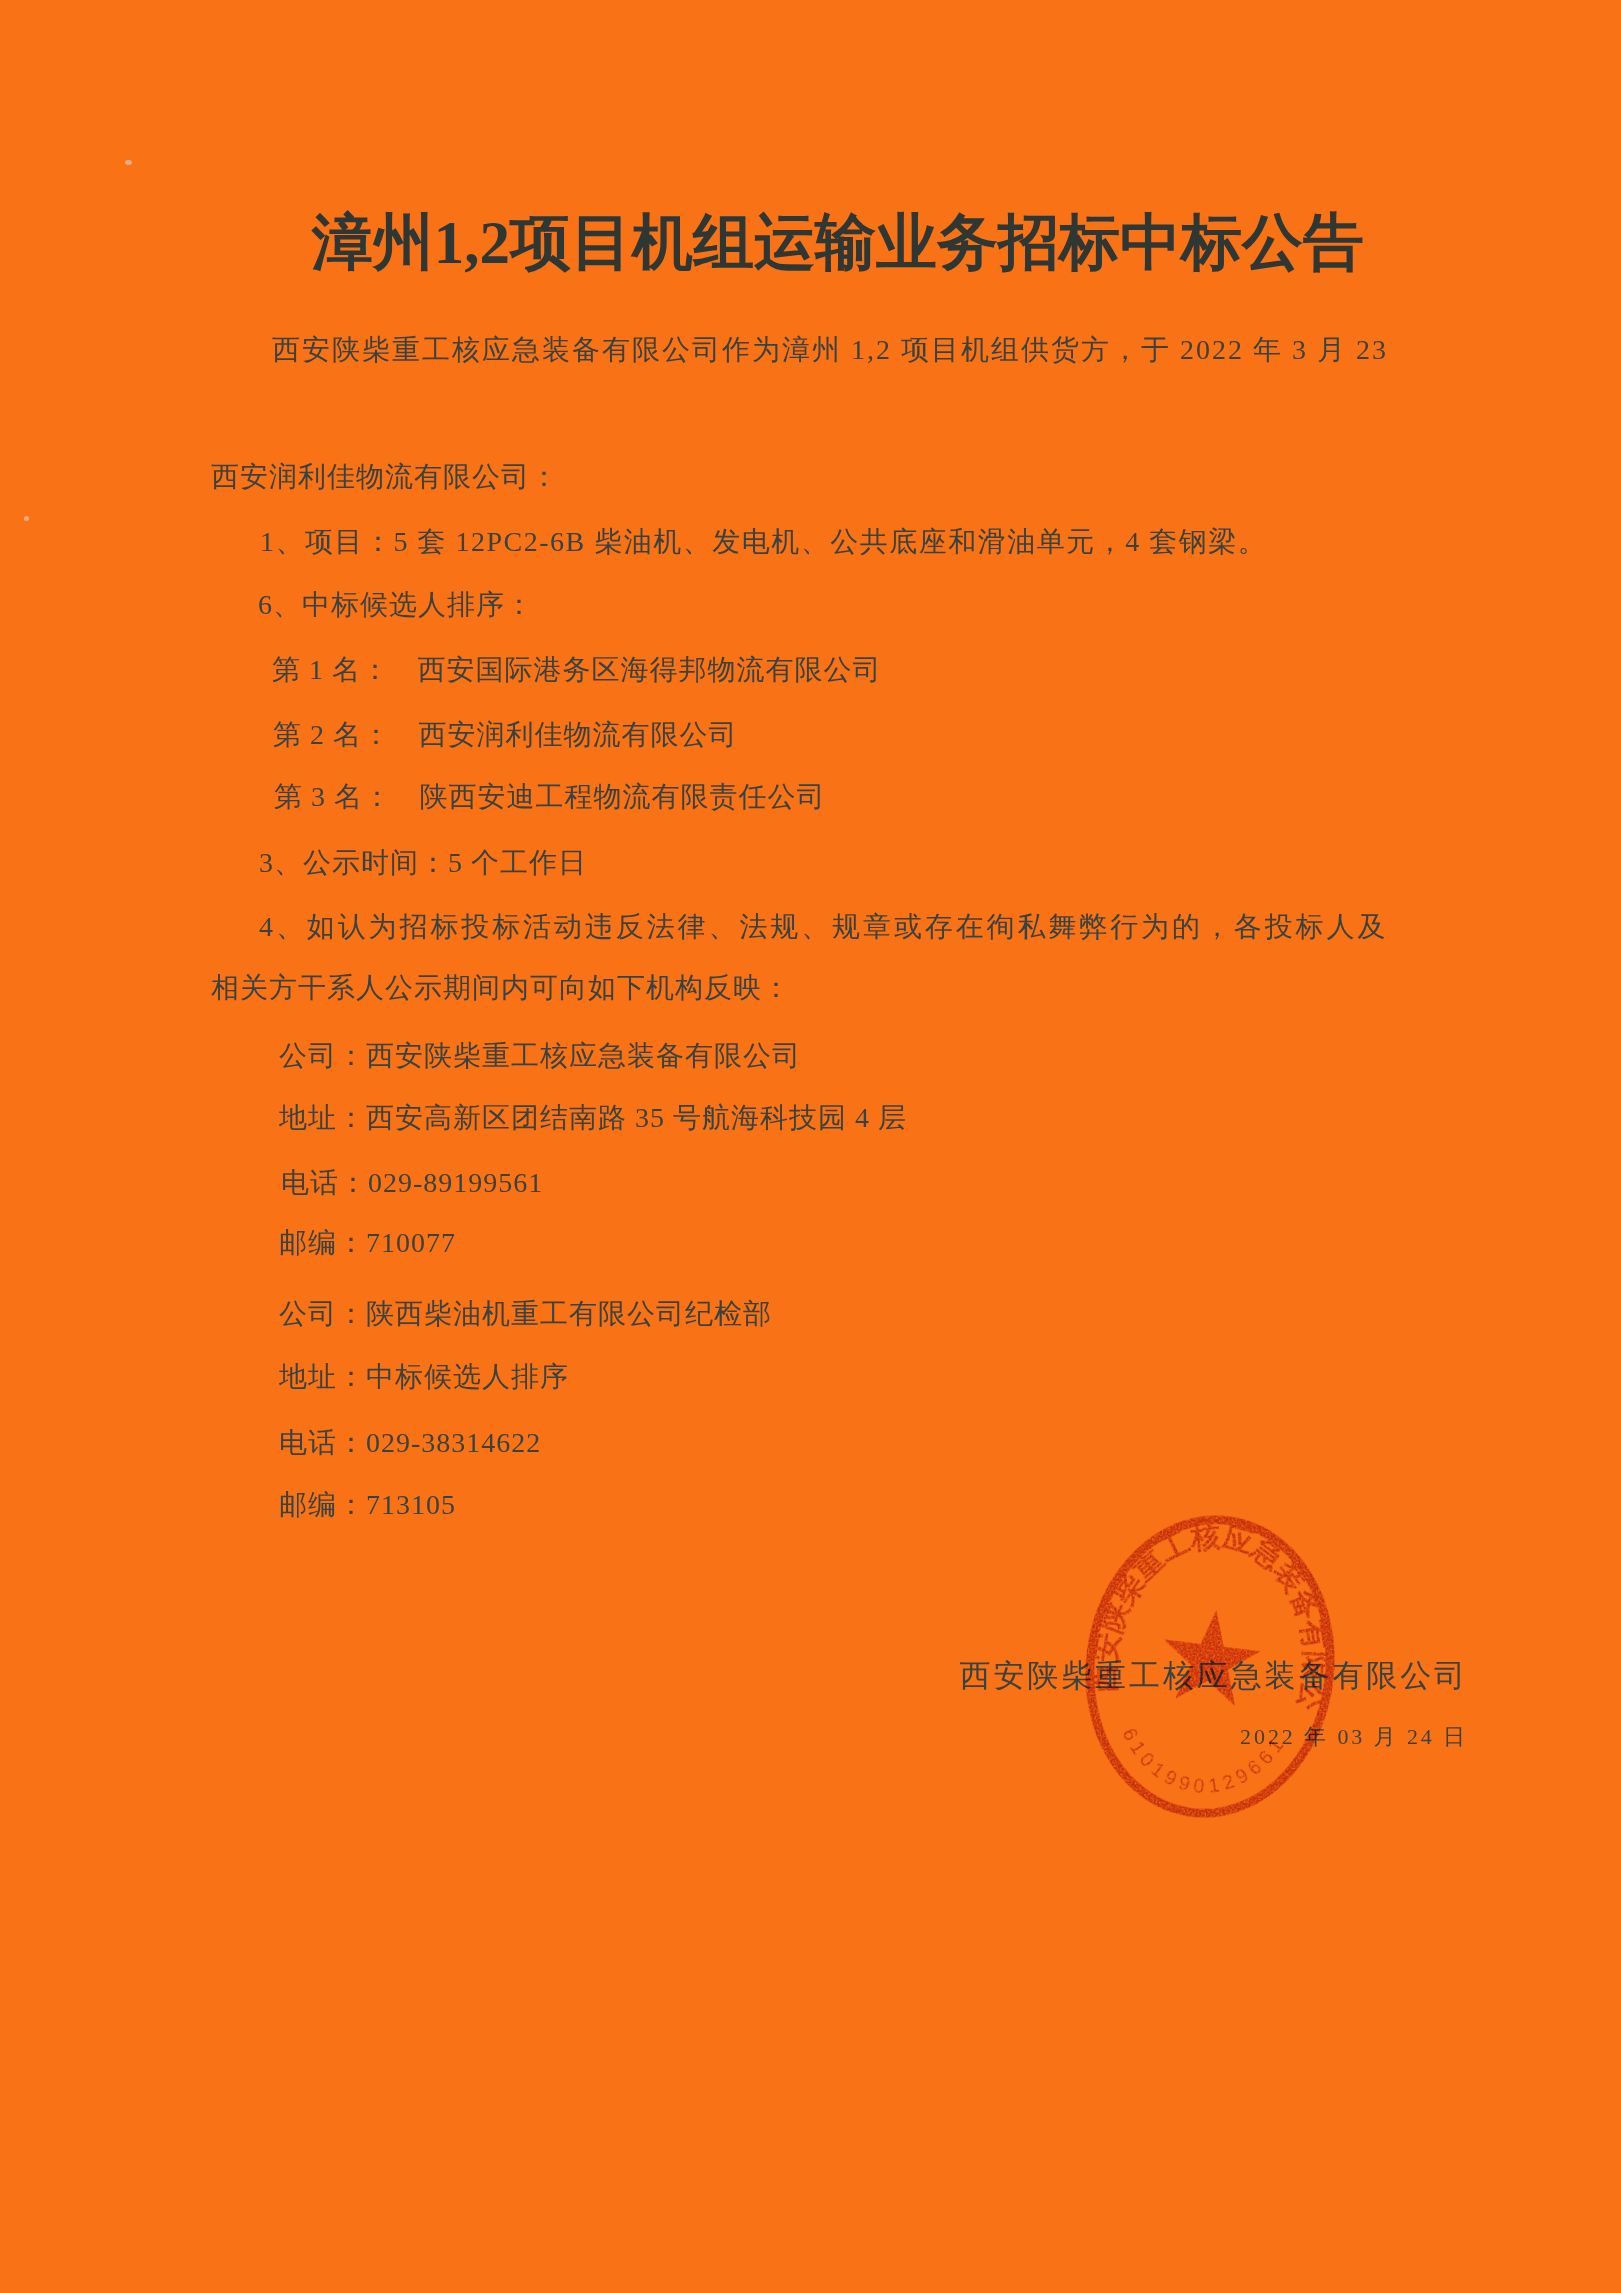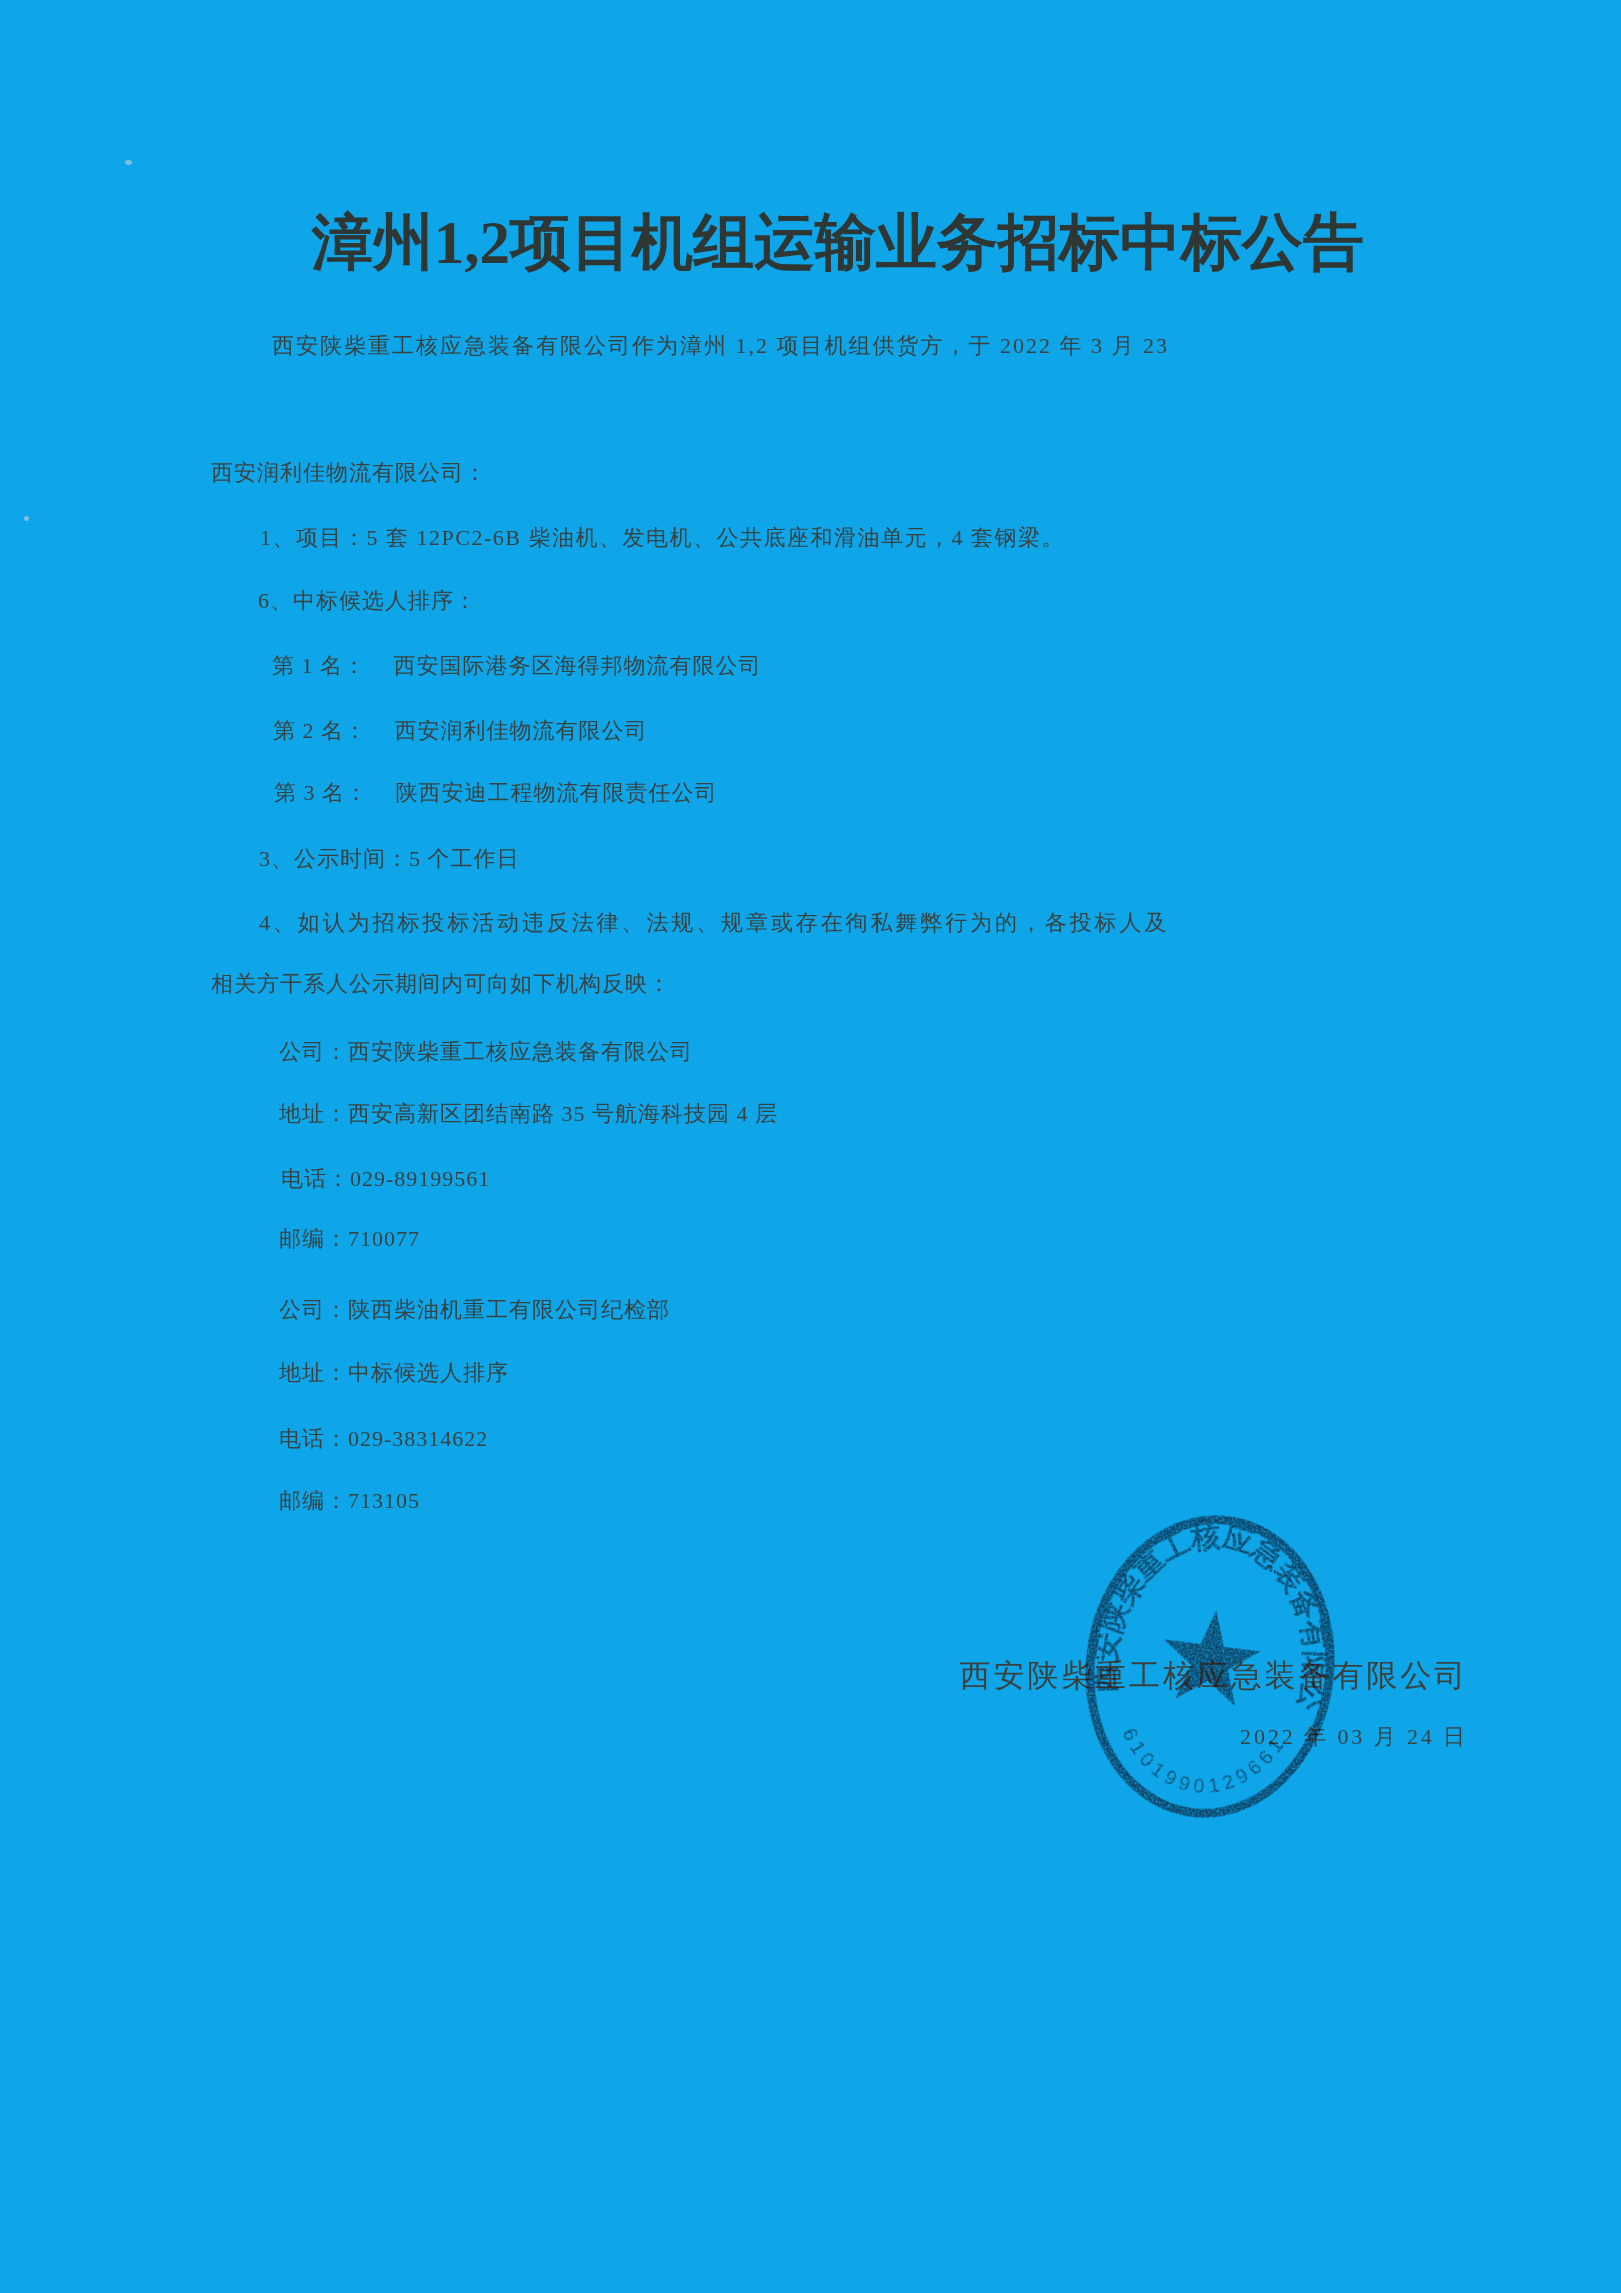--- a/index.html
+++ b/index.html
@@ -1,32 +1,32 @@
 <!DOCTYPE html>
 <html><head>
 <meta charset="utf-8">
 <style>
   html,body{margin:0;padding:0;background:#9a9a9a;}
   .page{
     position:relative;
     width:1621px;height:2294px;
     margin:0 auto;
-    background:#0ea5e9;
+    background:#f97316;
     overflow:hidden;
     font-family:"Liberation Serif","DejaVu Serif",serif;
   }
   .doc-title{
     position:absolute;top:202px;left:0;width:100%;
     margin:0;text-align:center;transform:translateX(27.4px);
     font-size:61px;font-weight:700;color:#2f3735;
     white-space:nowrap;
   }
   .t-line{
     position:absolute;white-space:nowrap;
-    font-size:22px;color:#3a423f;
+    font-size:28px;color:#3a423f;
   }
   .l-intro1{top:331px;left:272px;letter-spacing:2px;}
   .l-intro2{top:393px;left:211px;letter-spacing:2.5px;}
   .l-intro3{top:458px;left:211px;letter-spacing:1px;}
   .l-item1 {top:523px;left:260px;letter-spacing:1.5px;}
   .l-item2 {top:586px;left:258px;letter-spacing:1px;}
   .l-rank1 {top:651px;left:272px;letter-spacing:1px;}
   .l-rank2 {top:716px;left:273px;letter-spacing:1px;}
   .l-rank3 {top:778px;left:274px;letter-spacing:1px;}
   .l-item3 {top:844px;left:259px;letter-spacing:1px;}

